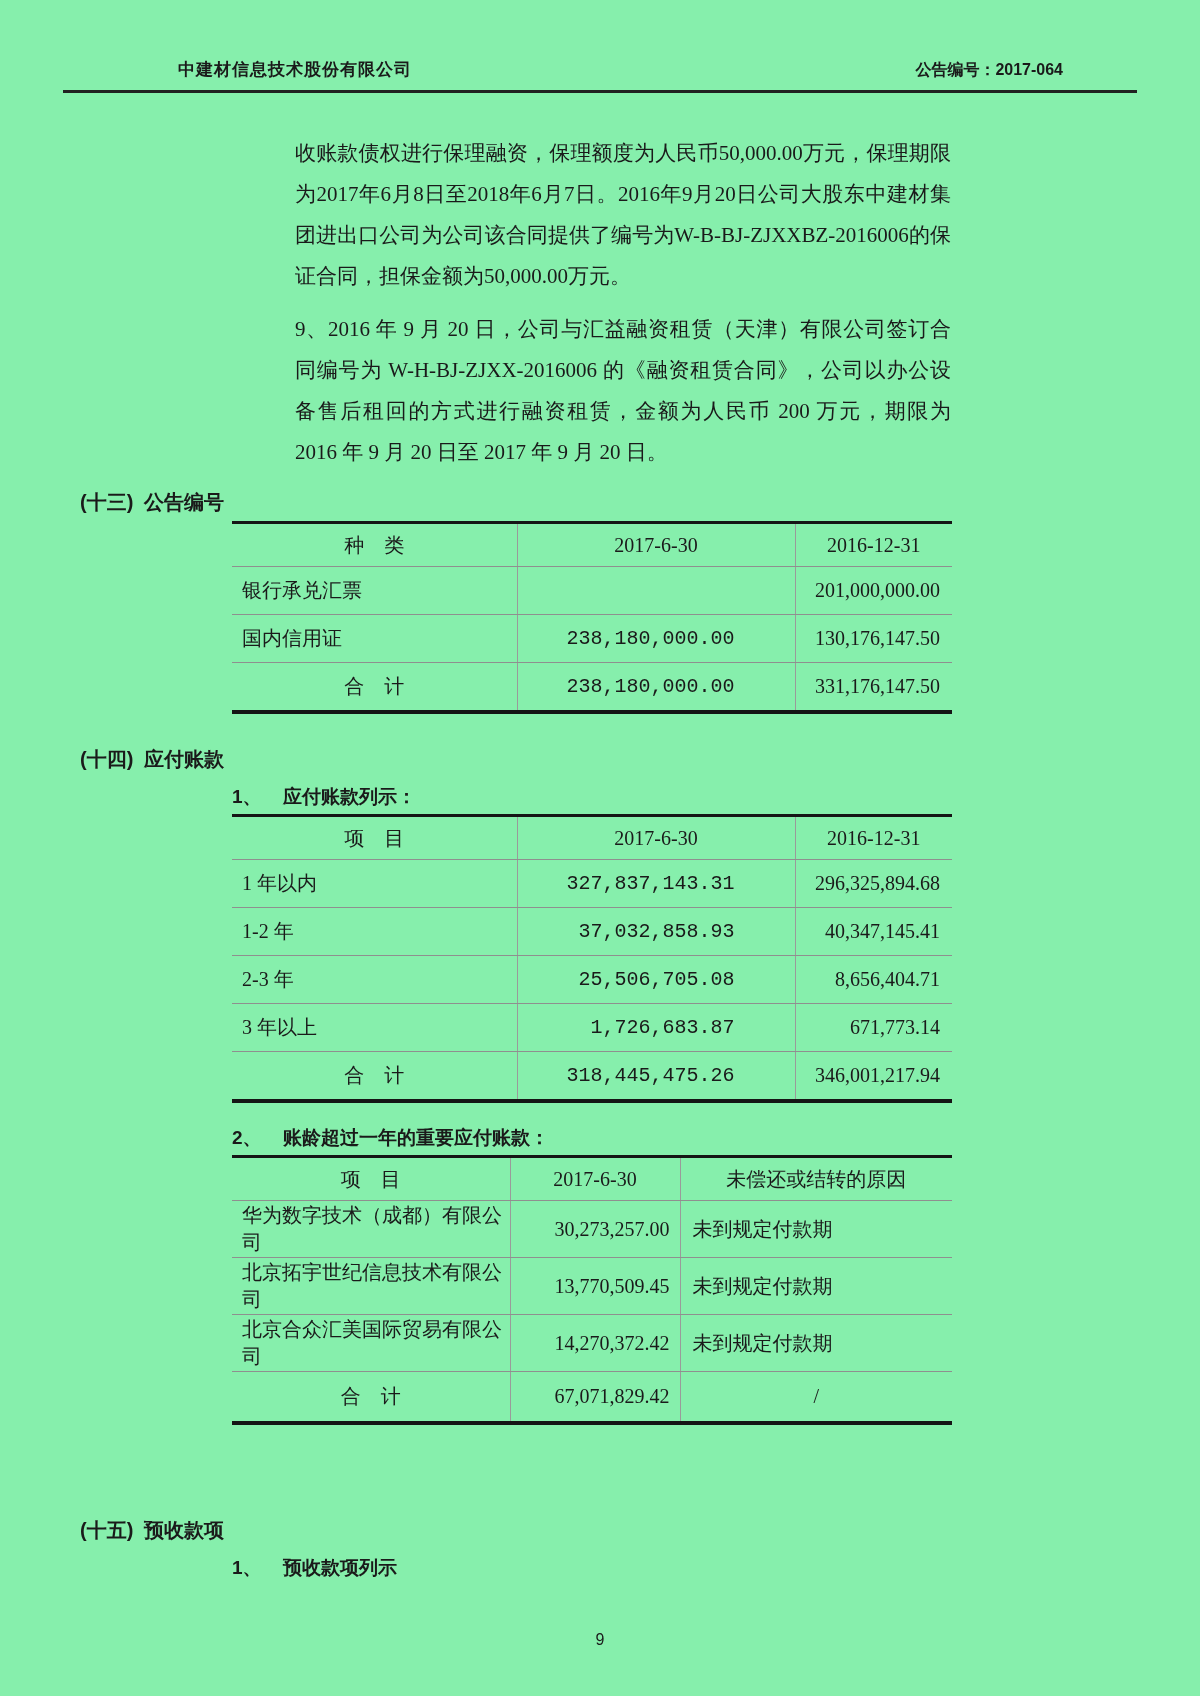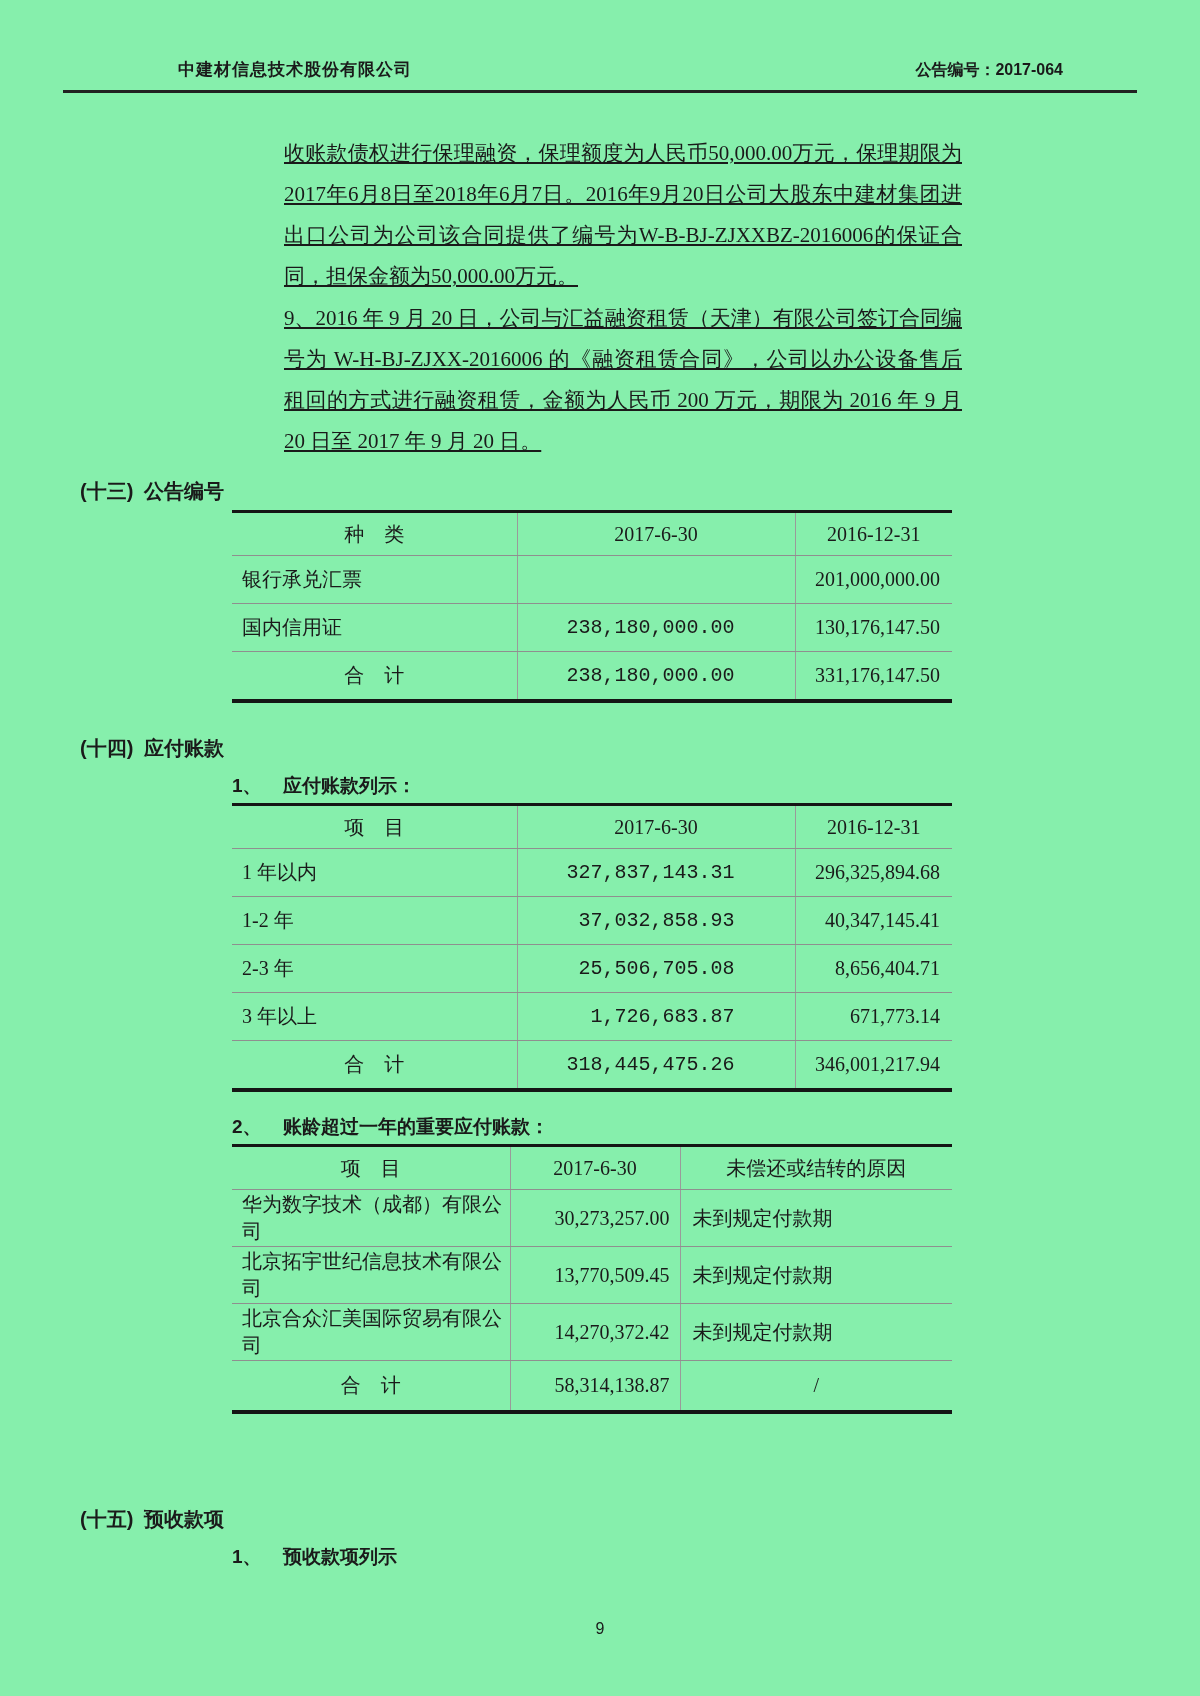--- a/index.html
+++ b/index.html
@@ -25,21 +25,21 @@
     border-top:3px solid #222;
     height:0;
   }
   
   .body-text {
     margin:40px 237px 0 283px;
     font-size:21px;
     line-height:41px;
     text-align:justify;
   }
-  .body-text p { margin:1px;text-decoration:underline; }
+  .body-text p { margin:12px; }
   
   .sec-heading {
     display:flex;
     margin:14px 0 0 80px;
     font-family:"Liberation Sans","DejaVu Sans",sans-serif;
     font-size:20px; font-weight:bold;
     line-height:30px;
   }
   .sec-heading .sec-num { width:64px; flex:0 0 auto; }
   .sub-heading {
@@ -223,21 +223,21 @@
         <td class="c2 cell-num">13,770,509.45</td>
         <td class="c3 cell-reason">未到规定付款期</td>
       </tr>
       <tr>
         <td class="c1 cell-label">北京合众汇美国际贸易有限公司</td>
         <td class="c2 cell-num">14,270,372.42</td>
         <td class="c3 cell-reason">未到规定付款期</td>
       </tr>
       <tr>
         <td class="c1 total-label">合　计</td>
-        <td class="c2 cell-num">58,314,138.87</td>
+        <td class="c2 cell-num">67,071,829.42</td>
         <td class="c3 cell-slash">/</td>
       </tr>
     </tbody>
   </table>
 
   <div class="sec-heading mt-sec15">
     <span class="sec-num">(十五)</span>
     <span class="sec-title">预收款项</span>
   </div>
 

